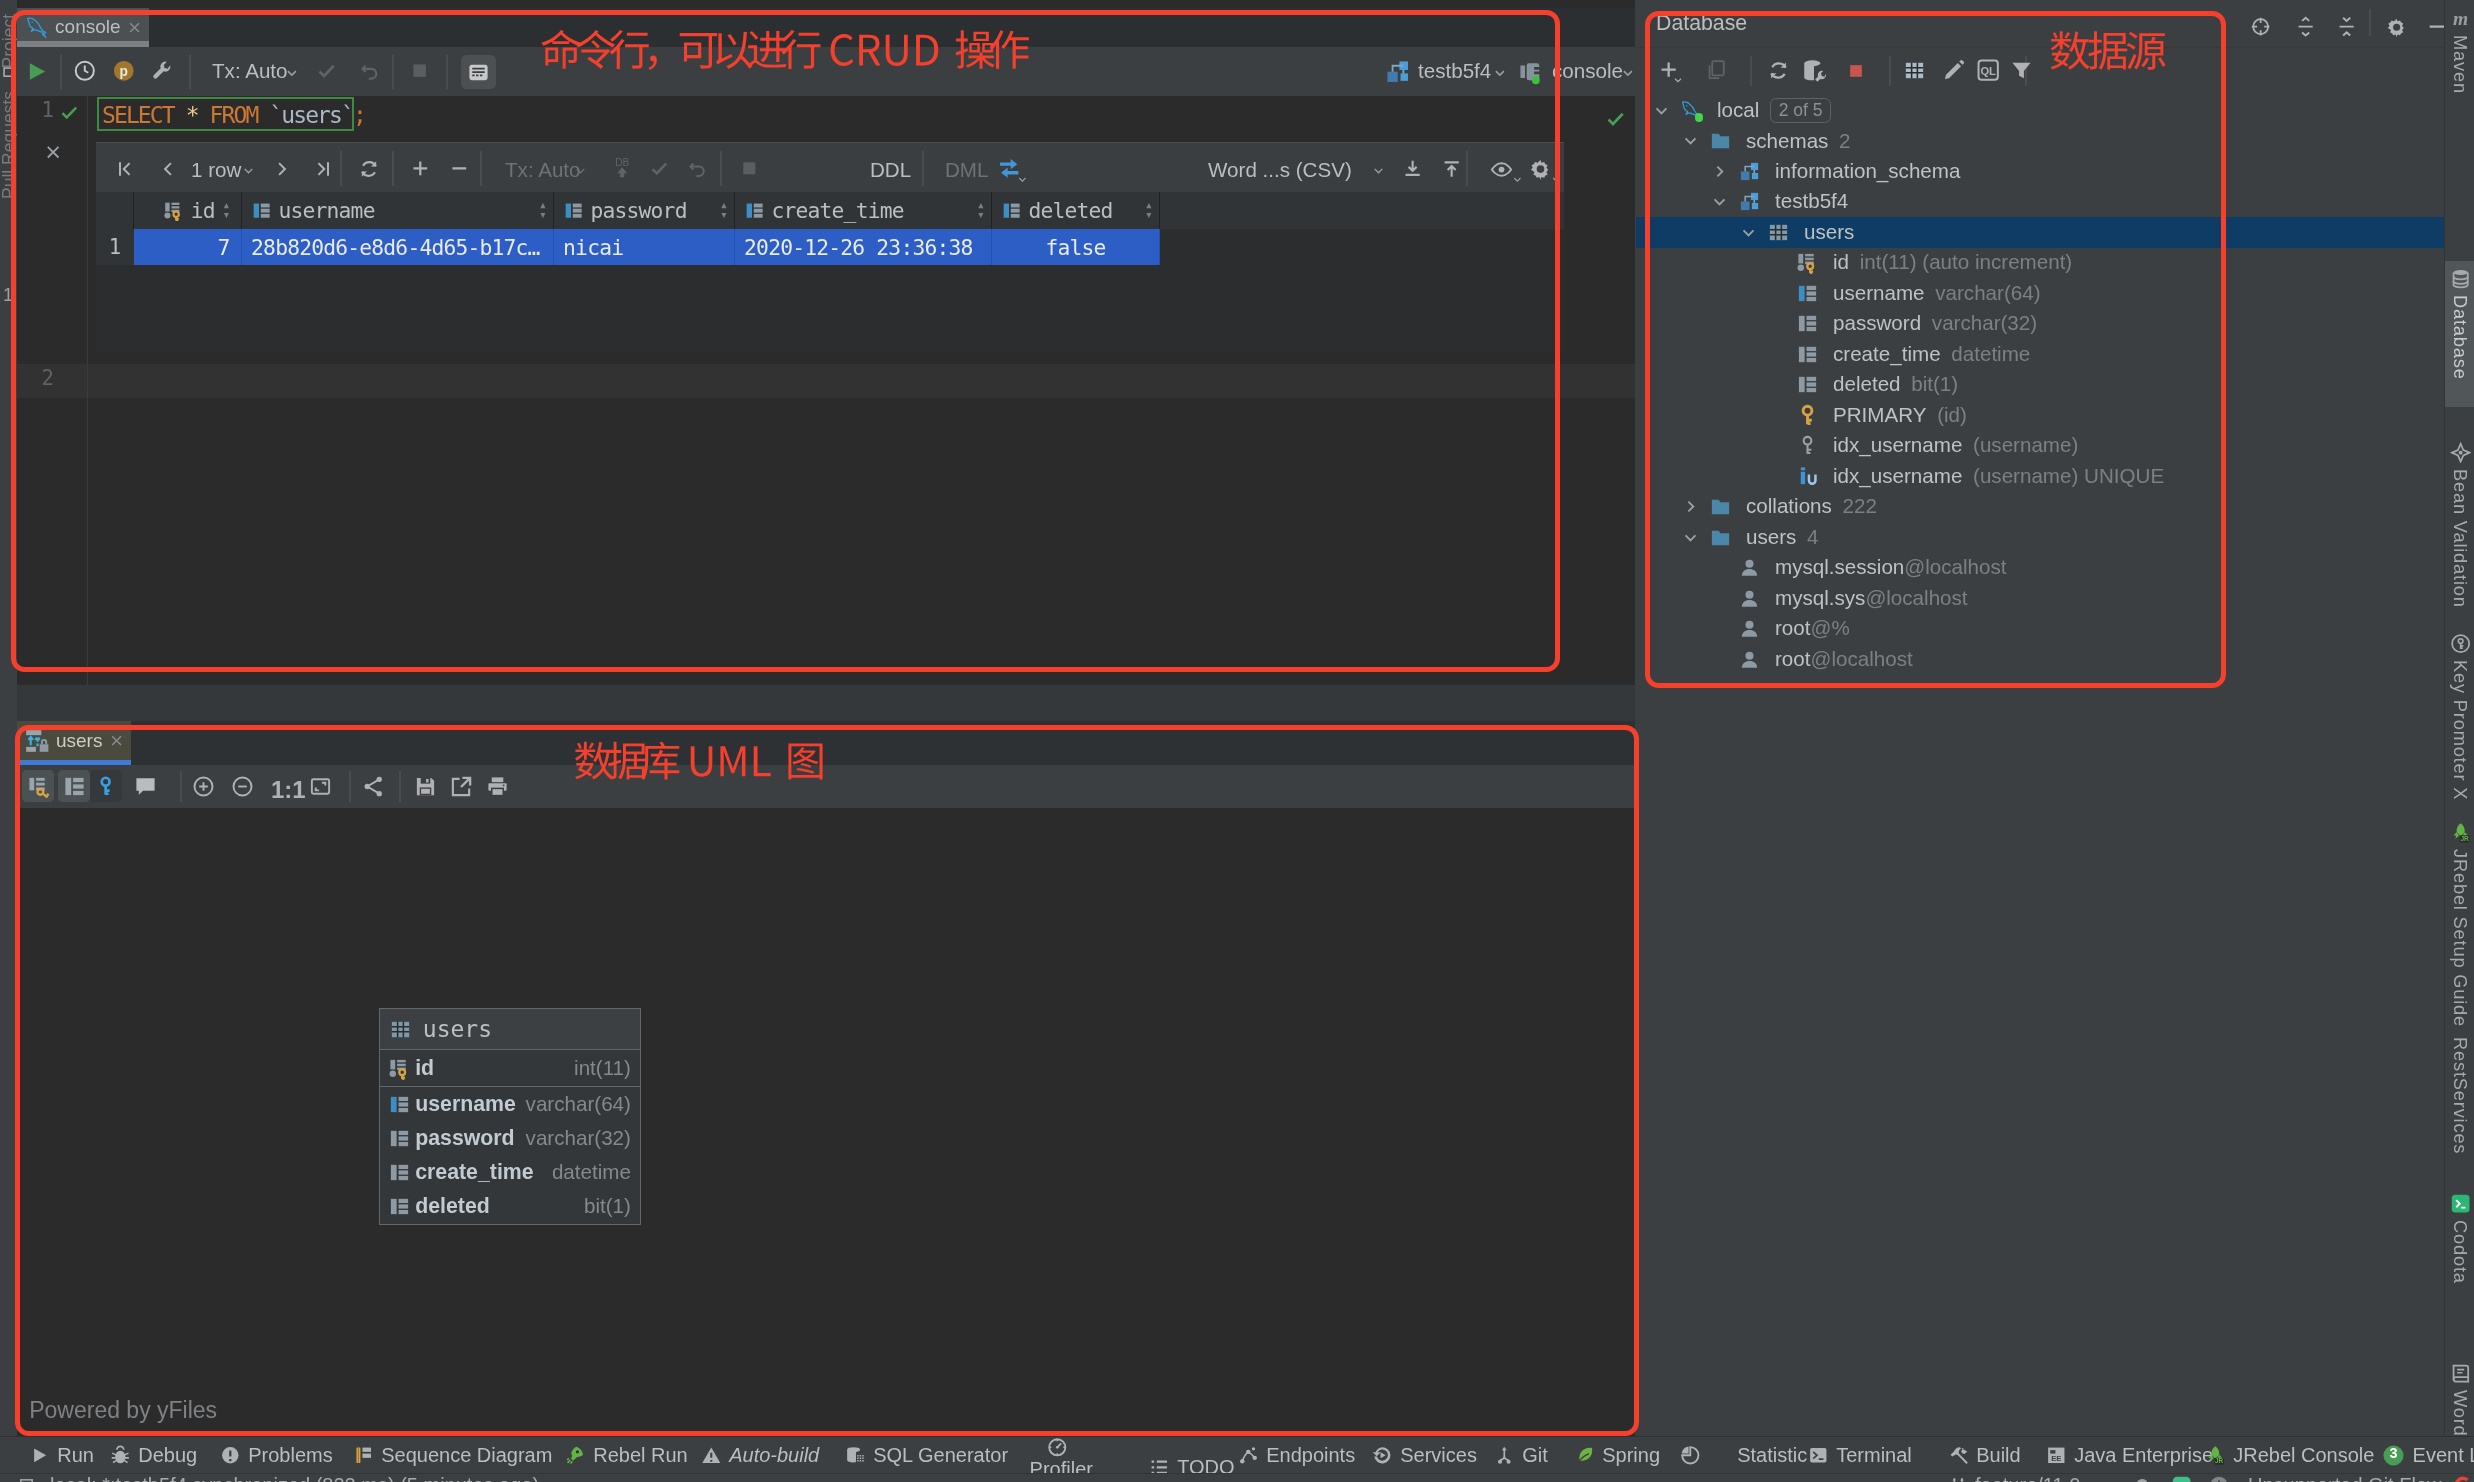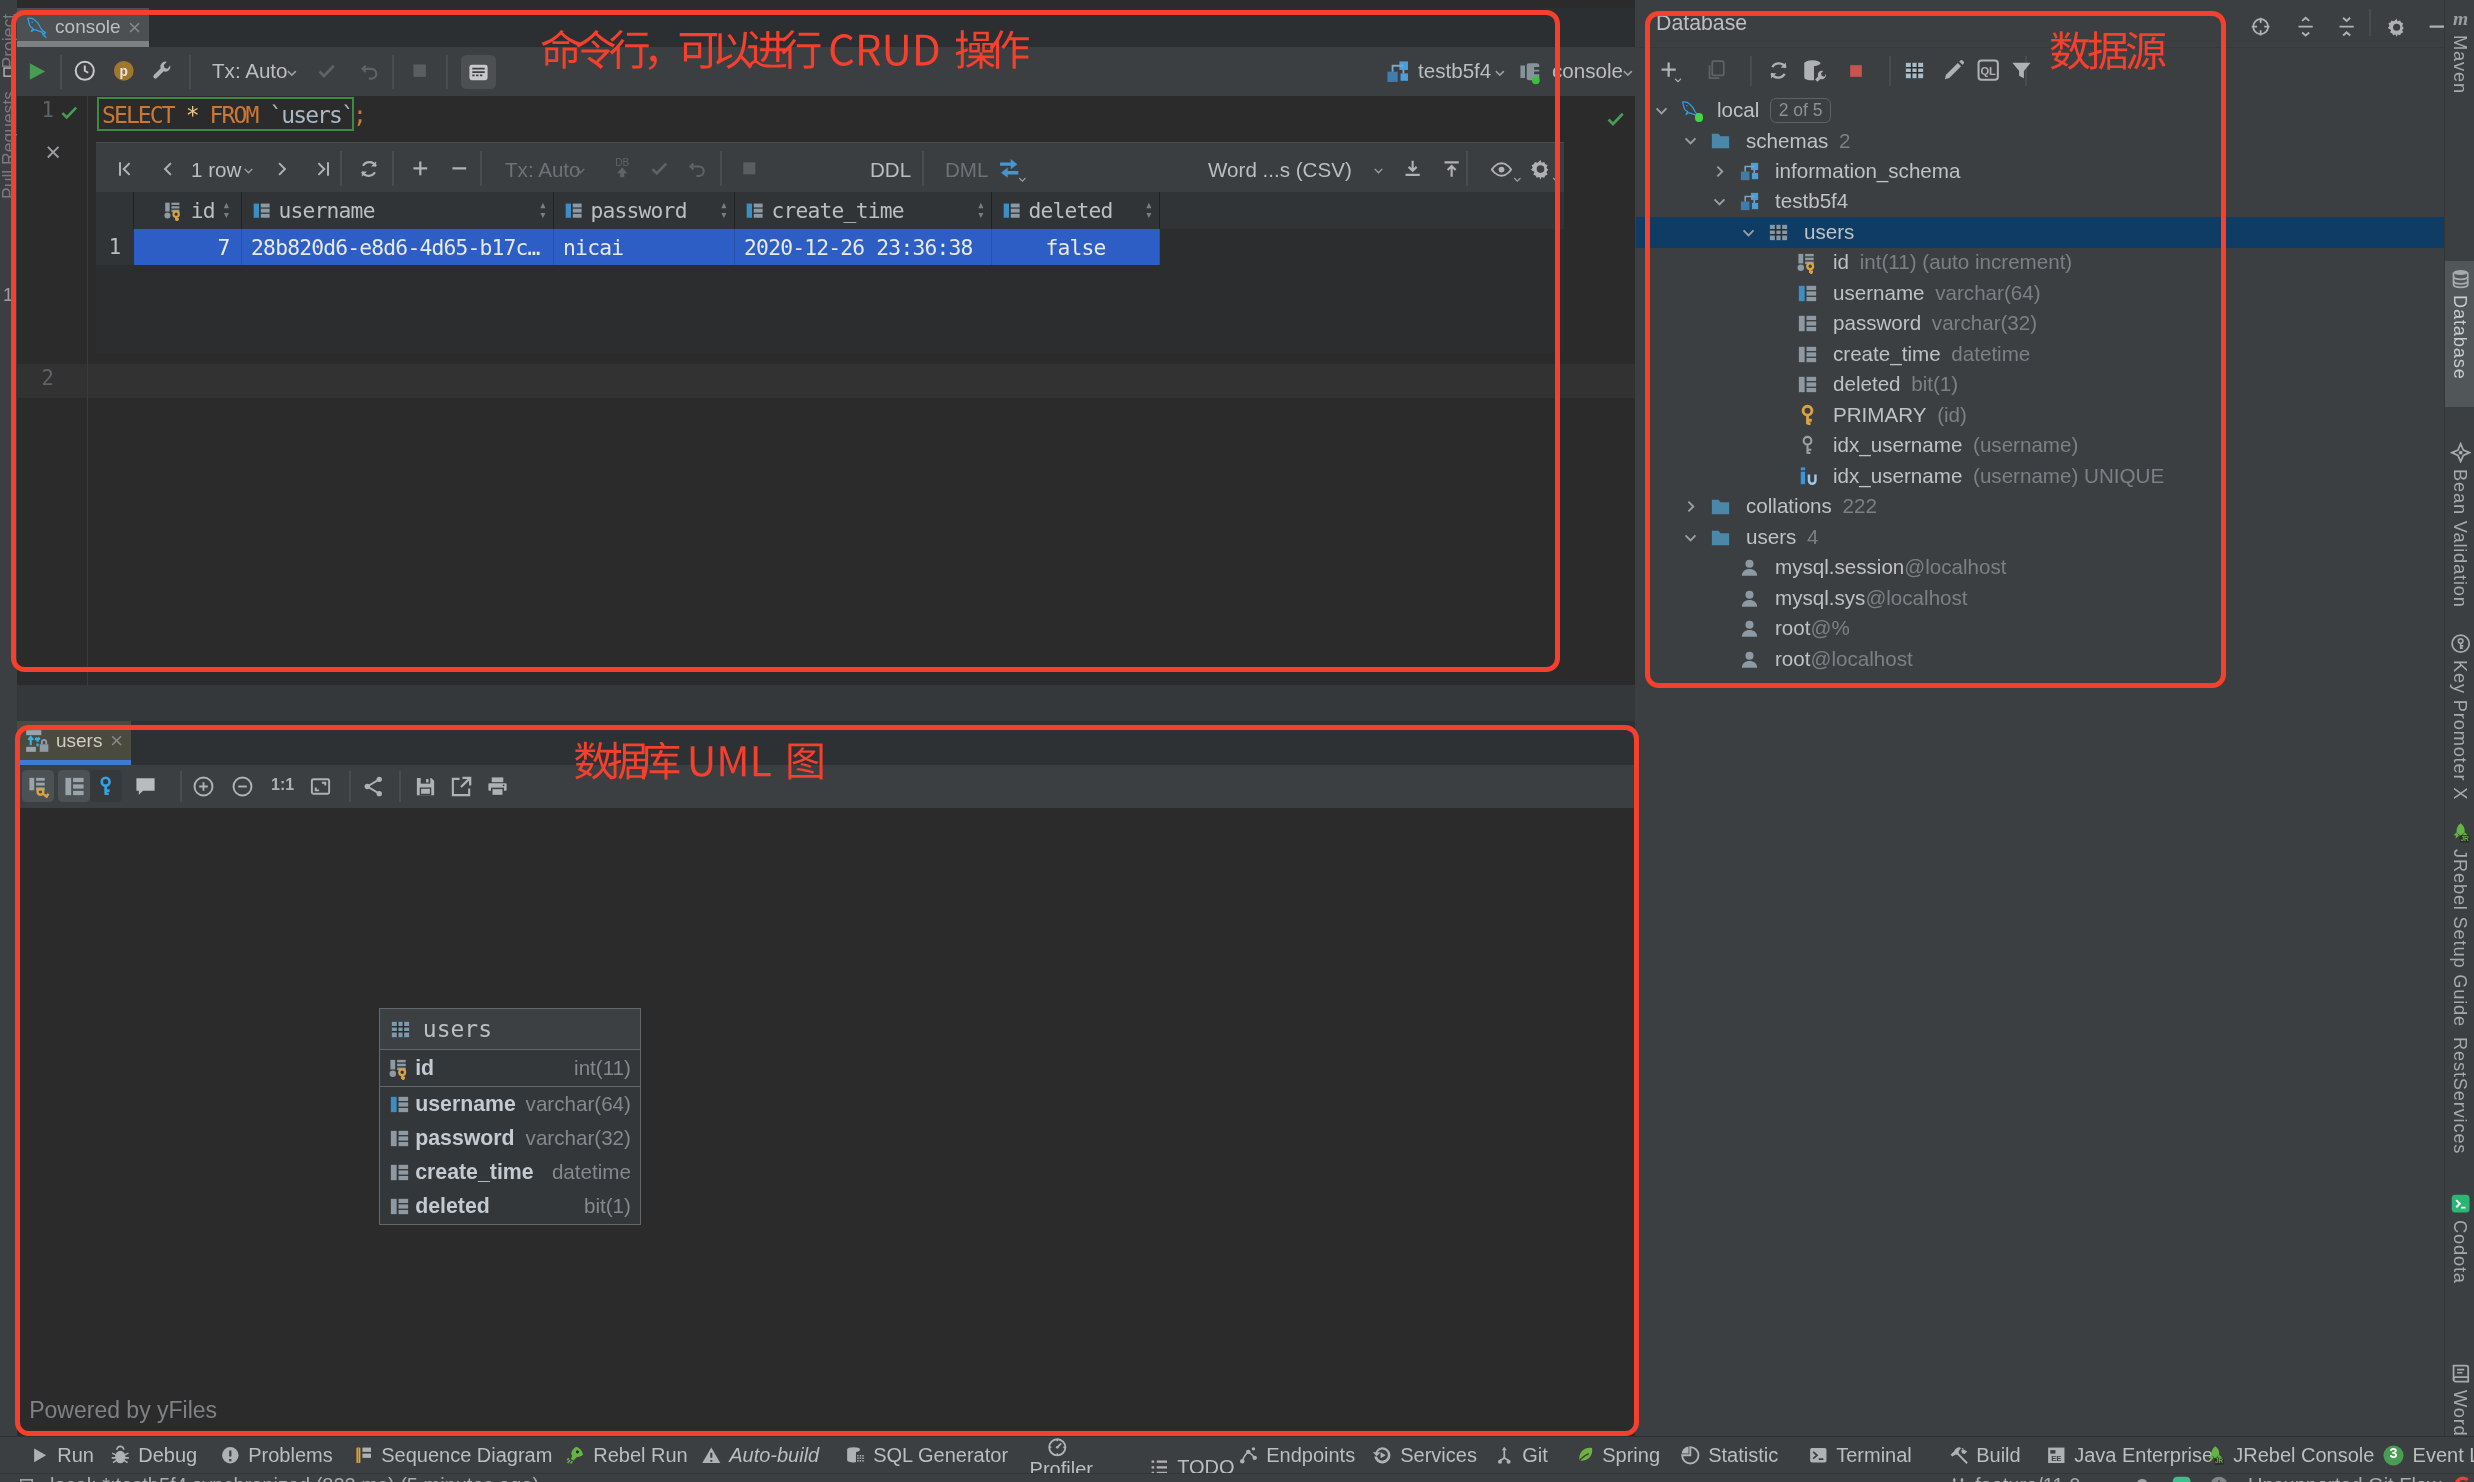--- a/index.html
+++ b/index.html
@@ -762,21 +762,21 @@
     <svg class="ic abs" style="left:117px;top:10px;width:23px;height:23px;color:#B9BBBD" viewBox="0 0 30 30" width="23" height="23">
           <use href="#i-comment"></use>
         </svg>
     <div class="abs" style="left:163px;top:6.1px;width:1.5px;height:30.5px;background:#4A4D4F"></div>
     <svg class="ic abs" style="left:175px;top:10px;width:23px;height:23px;color:#AFB1B3" viewBox="0 0 30 30" width="23" height="23">
           <use href="#i-zoomin"></use>
         </svg>
     <svg class="ic abs" style="left:214px;top:10px;width:23px;height:23px;color:#AFB1B3" viewBox="0 0 30 30" width="23" height="23">
           <use href="#i-zoomout"></use>
         </svg>
-    <span class="abs" style="left:254px;top:10.7px;font-size:16px;font-weight:bold;color:#AFB1B3">1:1</span>
+    <span class="abs" style="left:254px;top:10.7px;font-size:24px;font-weight:bold;color:#AFB1B3">1:1</span>
     <svg class="ic abs" style="left:292px;top:10px;width:23px;height:23px;color:#AFB1B3" viewBox="0 0 30 30" width="23" height="23">
           <use href="#i-fit"></use>
         </svg>
     <div class="abs" style="left:332px;top:6.1px;width:1.5px;height:30.5px;background:#4A4D4F"></div>
     <svg class="ic abs" style="left:345px;top:10px;width:23px;height:23px;color:#AFB1B3" viewBox="0 0 30 30" width="23" height="23">
           <use href="#i-share"></use>
         </svg>
     <div class="abs" style="left:382px;top:6.1px;width:1.5px;height:30.5px;background:#4A4D4F"></div>
     <svg class="ic abs" style="left:397px;top:10px;width:23px;height:23px;color:#AFB1B3" viewBox="0 0 30 30" width="23" height="23">
           <use href="#i-floppy"></use>
@@ -1208,21 +1208,21 @@
           <use href="#i-git"></use>
         </svg>
         <span class="sb-label">Git</span>
       </div>
       <div class="sb-item" style="left: 1574px; top: 0px; height: 37px;">
         <svg class="ic" style="width: 20.6px; height: 20.6px; color: rgb(175, 177, 179);" viewBox="0 0 27 27" width="20.6" height="20.6">
           <use href="#i-spring"></use>
         </svg>
         <span class="sb-label">Spring</span>
       </div>
-      <div class="sb-item" style="left: 1680px; top: 0px; height: 37px;">
+      <div class="sb-item" style="left: 1680px; top: 0px; height: 37px; gap: 29px;">
         <svg class="ic" style="width: 20.6px; height: 20.6px; color: rgb(175, 177, 179);" viewBox="0 0 27 27" width="20.6" height="20.6">
           <use href="#i-stat"></use>
         </svg>
         <span class="sb-label">Statistic</span>
       </div>
       <div class="sb-item" style="left: 1808px; top: 0px; height: 37px;">
         <svg class="ic" style="width: 20.6px; height: 20.6px; color: rgb(175, 177, 179);" viewBox="0 0 27 27" width="20.6" height="20.6">
           <use href="#i-terminal"></use>
         </svg>
         <span class="sb-label">Terminal</span>

